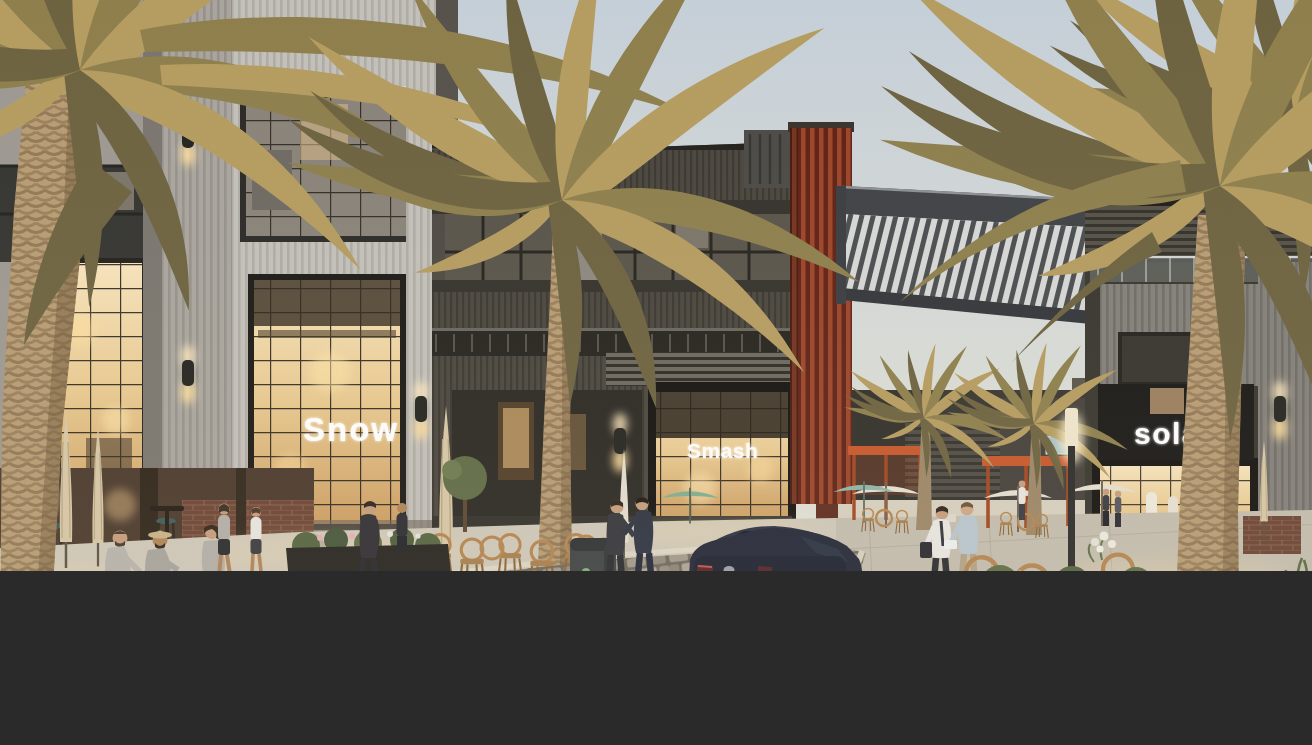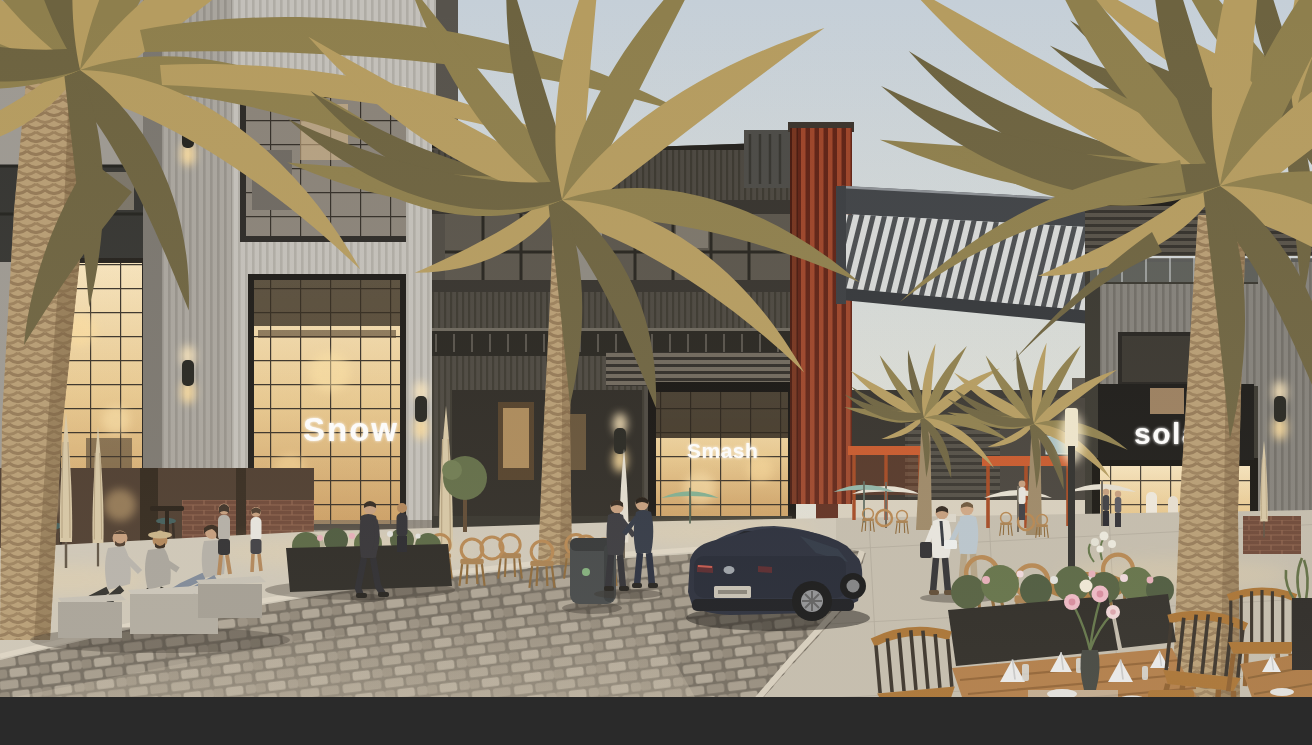--- a/index.html
+++ b/index.html
@@ -1,16 +1,16 @@
 <!DOCTYPE html>
 <html><head>
 <meta charset="utf-8">
 <style>
   html,body{margin:0;padding:0;background:#2a2a2a;}
-  .stage{position:relative;width:1312px;height:697px;overflow:hidden;
+  .stage{position:relative;width:1312px;height:571px;overflow:hidden;
          font-family:"Liberation Sans",sans-serif;background:#d8dcd8;}
   .stage svg{display:block;width:1312px;height:745px;}
   .sign{fill:#ffffff;font-weight:bold;}
   .c1{fill:#b59c60}.c2{fill:#8e7f4d}.c3{fill:#6d6340}
 </style>
 </head>
 <body>
 
 <div class="stage" title="Dusk architectural rendering of an open-air retail plaza with palm trees">
 <svg viewBox="0 0 1312 745" xmlns="http://www.w3.org/2000/svg">

